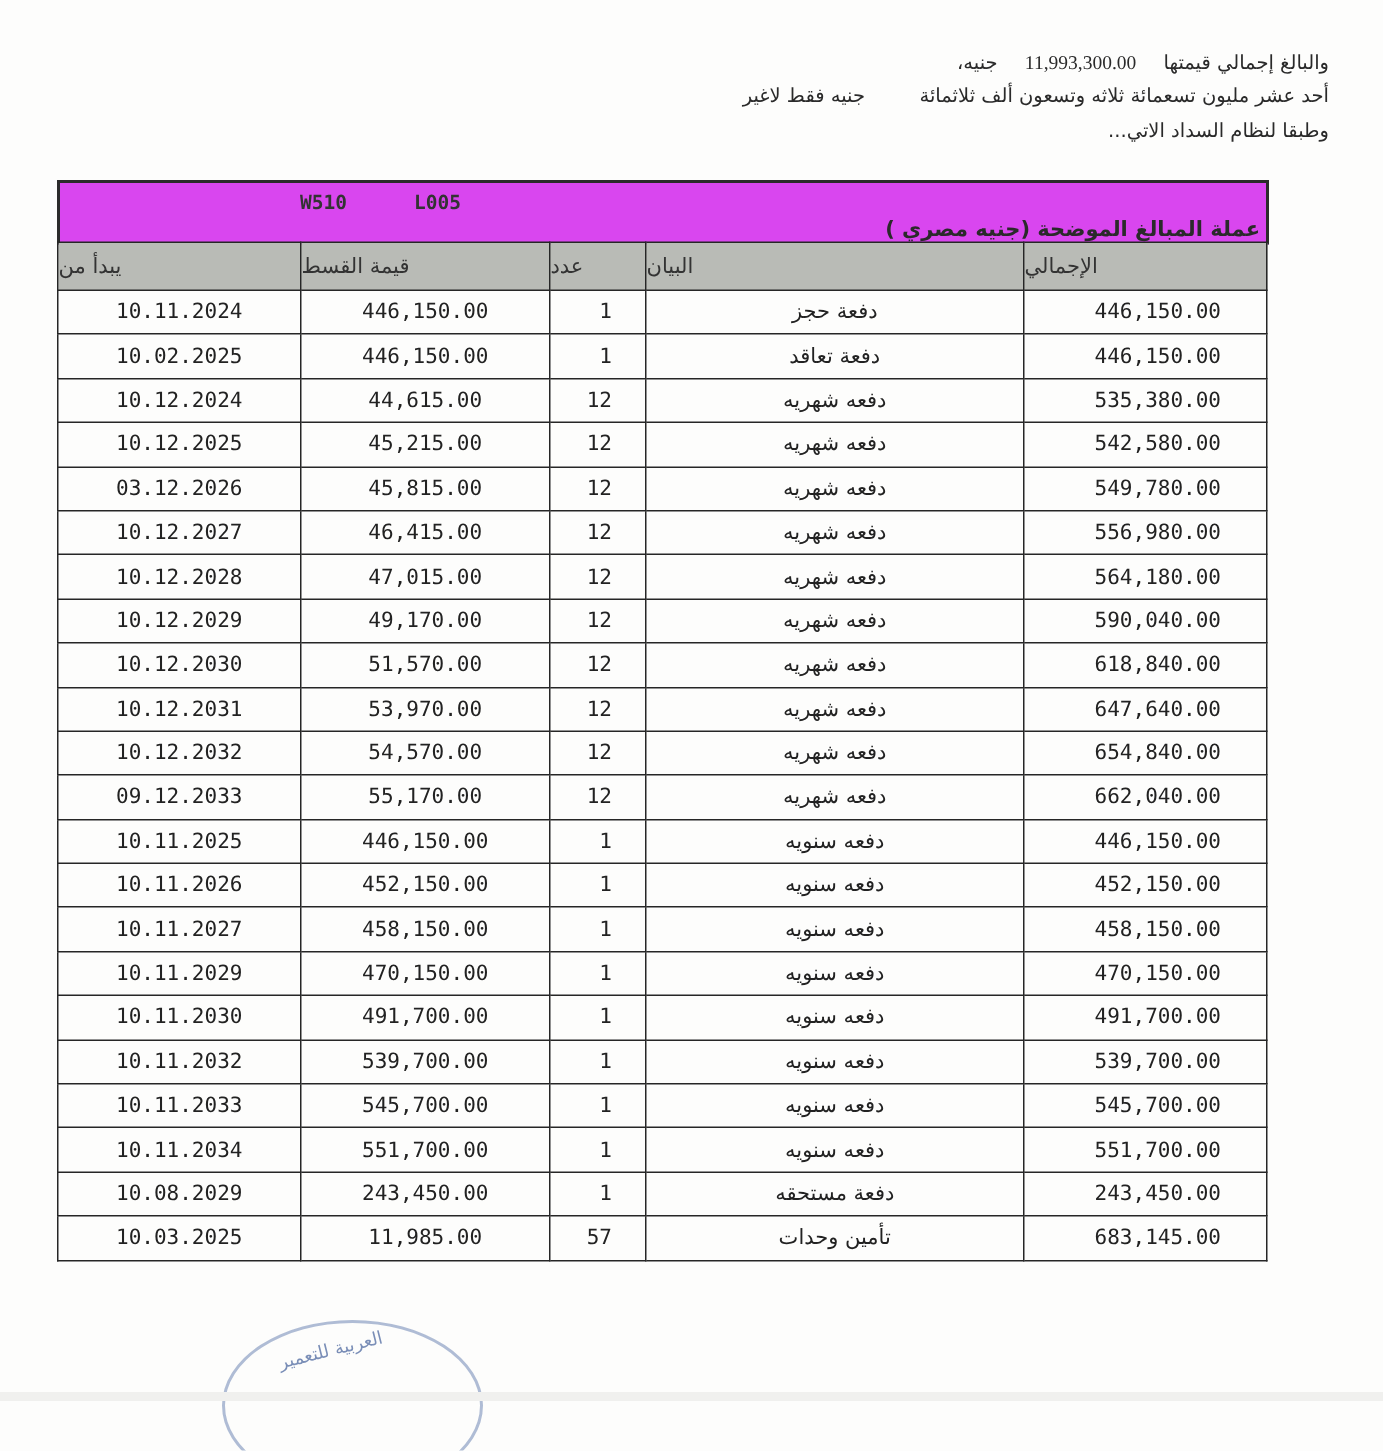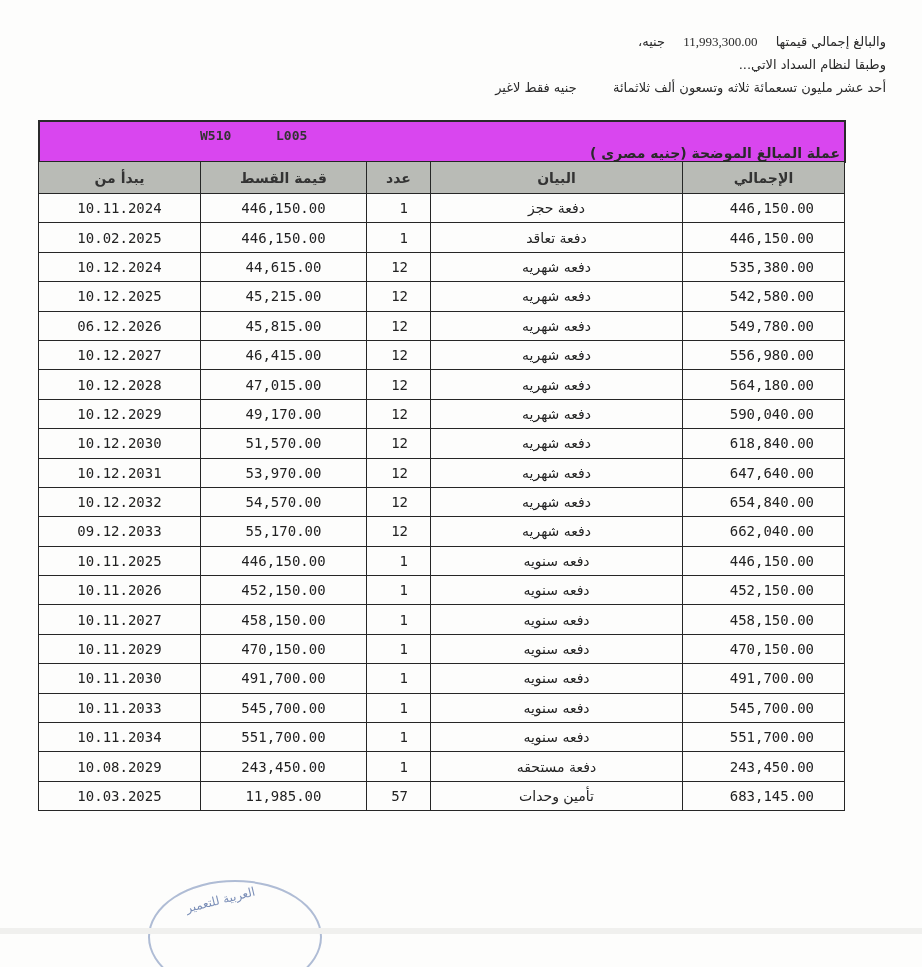--- a/index.html
+++ b/index.html
@@ -17,21 +17,21 @@
     border: 2px solid #2b2b2b; border-bottom: none; background: #d946ef; }
   .topbox .code { position: absolute; top: 6px; font-size: 13px; font-weight: bold; color: #333; }
   .topbox .code1 { left: 160px; }
   .topbox .code2 { left: 236px; }
   .topbox .currency { position: absolute; right: 4px; top: 3px; direction: rtl;
     font-family: "DejaVu Sans", sans-serif; font-size: 14px; font-weight: bold; color: #2a2a2a; margin-top: 20px; }
 
   table.sched { position: absolute; left: 38px; top: 161px; width: 806px; border-collapse: collapse; table-layout: fixed; }
   table.sched th, table.sched td { border: 1.6px solid #262626; padding: 0; height: 28.4px; }
   table.sched th { background: #b9bbb6; height: 31px; font-family: "DejaVu Sans", sans-serif;
-    font-size: 14px; font-weight: bold; color: #333; direction: rtl; text-align: center; }
+    font-size: 14px; font-weight: normal; color: #333; direction: rtl; text-align: left; }
   table.sched td { font-size: 14px; text-align: center; color: #222; }
   td.desc { direction: rtl; font-family: "DejaVu Sans", sans-serif; font-size: 14px; }
   td.cnt { text-align: right !important; padding-right: 22px !important; }
   td.total { text-align: right !important; padding-right: 30px !important; }
   col.c1 { width: 162px; } col.c2 { width: 166px; } col.c3 { width: 64px; } col.c4 { width: 252px; } col.c5 { width: 162px; }
 
   .stamp { position: absolute; left: 148px; top: 880px; width: 170px; height: 110px;
     border: 2px solid #6f86b4; border-radius: 50%; opacity: 0.55; }
   .stamp-text { position: absolute; left: 185px; top: 893px; font-family: "DejaVu Sans", sans-serif;
     font-size: 12px; color: #5a73a6; opacity: 0.8; transform: rotate(-14deg); direction: rtl; }
@@ -40,26 +40,26 @@
 </head>
 <body>
 
 <div class="intro">
   <div class="line">
     <span>والبالغ إجمالي قيمتها</span>
     <span class="num">11,993,300.00</span>
     <span>جنيه،</span>
   </div>
   <div class="line">
-    <span>وطبقا لنظام السداد الاتي...</span>
-  </div>
-  <div class="line">
     <span>أحد عشر مليون تسعمائة ثلاثه وتسعون ألف ثلاثمائة</span>
     <span class="gap"></span>
     <span>جنيه فقط لاغير</span>
+  </div>
+  <div class="line">
+    <span>وطبقا لنظام السداد الاتي...</span>
   </div>
 </div>
 
 <div class="topbox">
   <span class="code code1">W510</span>
   <span class="code code2">L005</span>
   <span class="currency">عملة المبالغ الموضحة (جنيه مصري )</span>
 </div>
 
 <table class="sched">
@@ -102,21 +102,21 @@
         <td class="total">535,380.00</td>
       </tr>
       <tr>
         <td>10.12.2025</td>
         <td>45,215.00</td>
         <td class="cnt">12</td>
         <td class="desc">دفعه شهريه</td>
         <td class="total">542,580.00</td>
       </tr>
       <tr>
-        <td>06.12.2026</td>
+        <td>03.12.2026</td>
         <td>45,815.00</td>
         <td class="cnt">12</td>
         <td class="desc">دفعه شهريه</td>
         <td class="total">549,780.00</td>
       </tr>
       <tr>
         <td>10.12.2027</td>
         <td>46,415.00</td>
         <td class="cnt">12</td>
         <td class="desc">دفعه شهريه</td>
@@ -191,20 +191,27 @@
         <td class="cnt">1</td>
         <td class="desc">دفعه سنويه</td>
         <td class="total">470,150.00</td>
       </tr>
       <tr>
         <td>10.11.2030</td>
         <td>491,700.00</td>
         <td class="cnt">1</td>
         <td class="desc">دفعه سنويه</td>
         <td class="total">491,700.00</td>
+      </tr>
+      <tr>
+        <td>10.11.2032</td>
+        <td>539,700.00</td>
+        <td class="cnt">1</td>
+        <td class="desc">دفعه سنويه</td>
+        <td class="total">539,700.00</td>
       </tr>
       <tr>
         <td>10.11.2033</td>
         <td>545,700.00</td>
         <td class="cnt">1</td>
         <td class="desc">دفعه سنويه</td>
         <td class="total">545,700.00</td>
       </tr>
       <tr>
         <td>10.11.2034</td>

